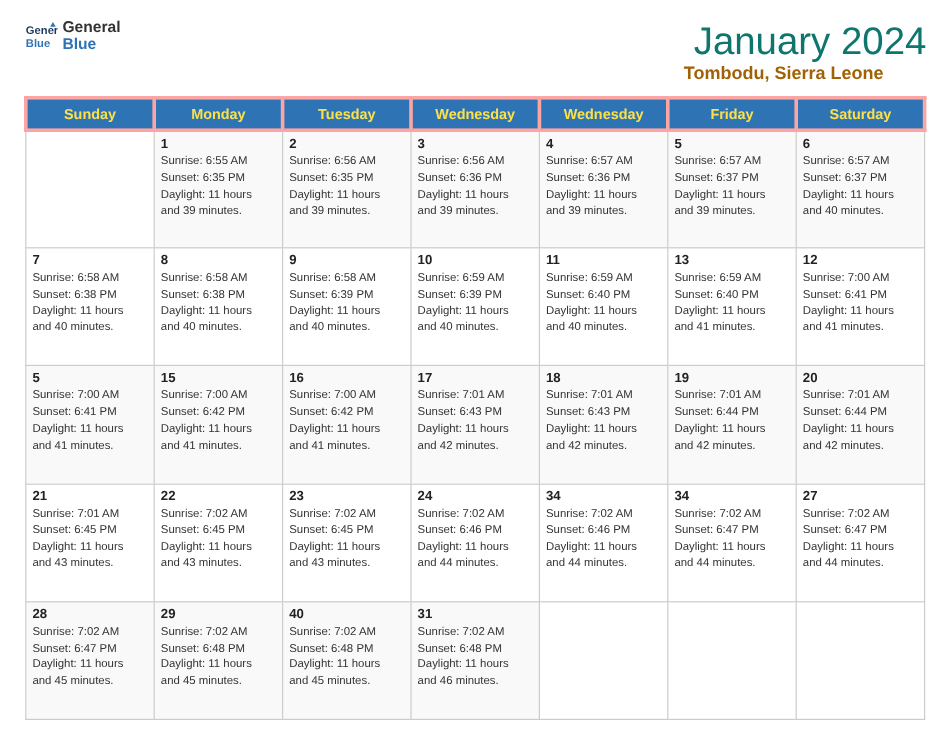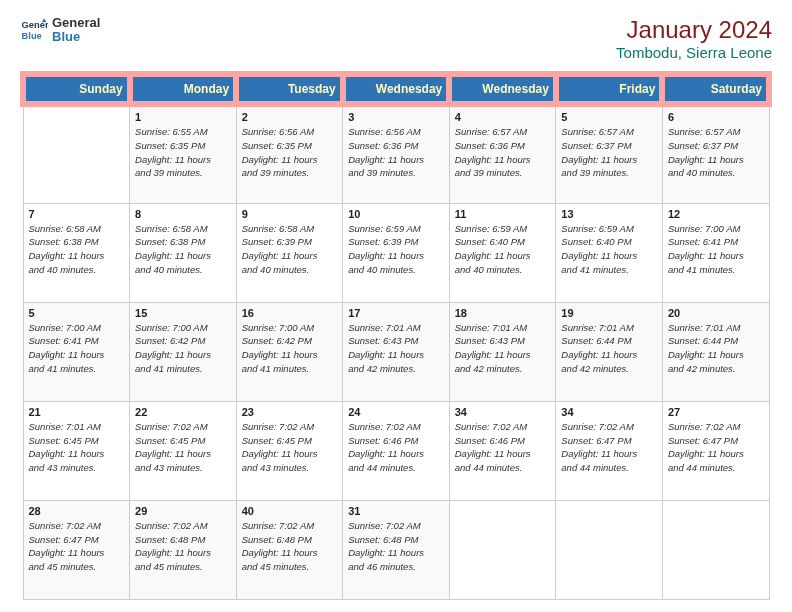--- a/index.html
+++ b/index.html
@@ -38,45 +38,46 @@
     }
     .logo-text span:first-child { color: #333; }
     .logo-icon {
       width: 28px;
       height: 28px;
     }
     .title-block {
       text-align: right;
     }
     .title-block h1 {
-      font-size: 24px;
+      font-size: 32px;
       font-weight: normal;
-      color: #7f1d1d;
+      color: #0f766e;
       margin-left: 44px;
     }
     .title-block h2 {
       font-size: 15px;
-      font-weight: normal;
-      color: #0f766e;
+      font-weight: bold;
+      color: #a16207;
+      text-align: center;
     }
     .calendar {
       flex: 1;
       border: 1px solid #ccc;
       border-collapse: collapse;
       width: 100%;
       table-layout: fixed;
     }
     .calendar thead tr th {
       background-color: #2e74b5;
-      color: #fef9c3;
+      color: #fde047;
       font-size: 12px;
       font-weight: bold;
       padding: 5px 4px;
-      border: 6px solid #fca5a5;
-      text-align: right;
+      border: 3px solid #fca5a5;
+      text-align: center;
     }
     .calendar tbody tr td {
       border: 1px solid #ccc;
       vertical-align: top;
       padding: 4px 5px;
       font-size: 10px;
       color: #333;
       background: #fff;
       height: 88px;
     }
@@ -87,21 +88,20 @@
       font-size: 11px;
       font-weight: bold;
       color: #222;
       display: block;
       margin-bottom: 2px;
     }
     .day-info {
       font-size: 9.5px;
       color: #333;
       line-height: 1.45;
-      font-style: italic;
     }
     .empty-cell {
       background: #fff !important;
     }
   </style>
 </head>
 <body>
 
 <div class="page">
   <div class="header">

